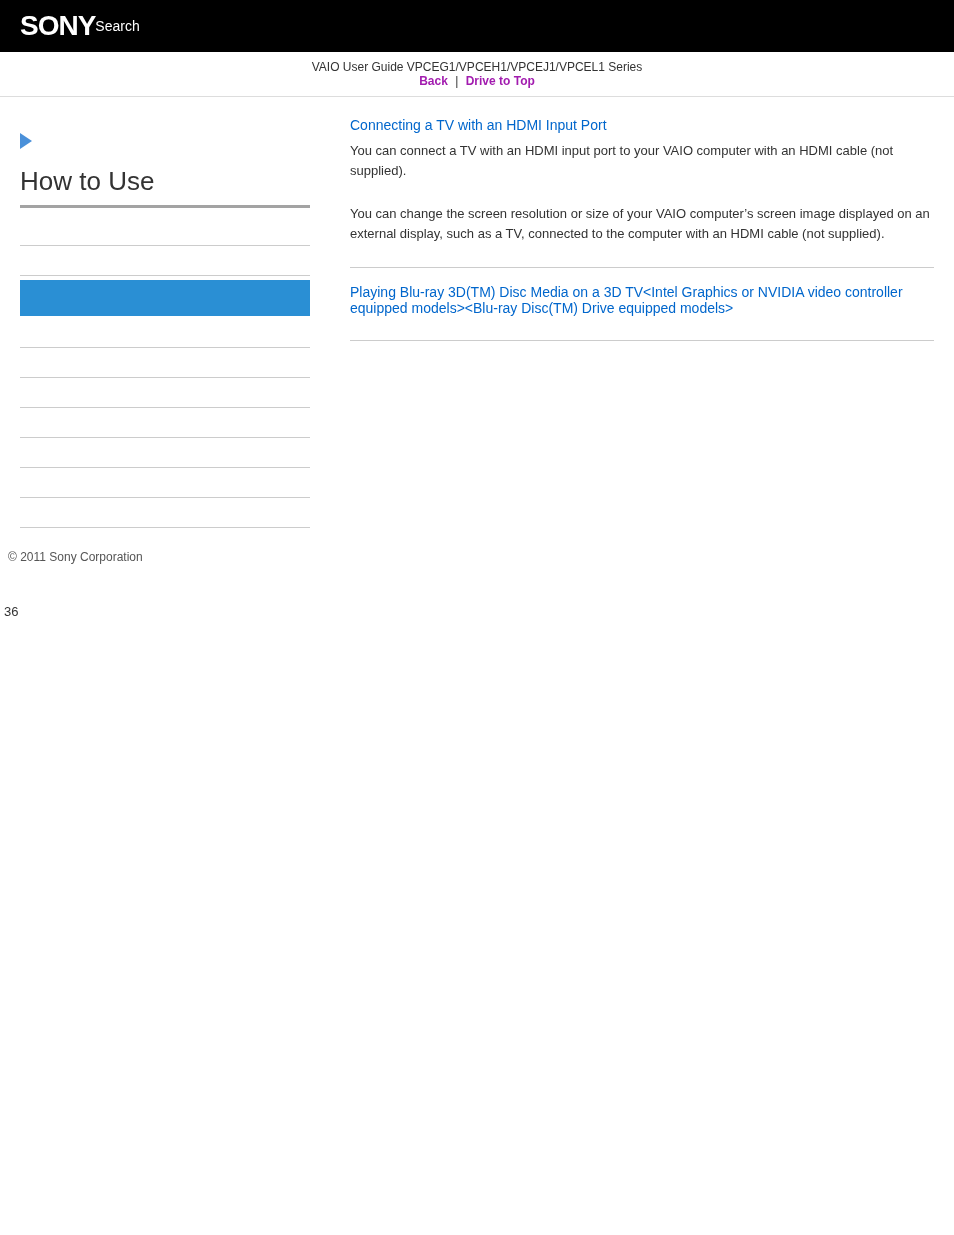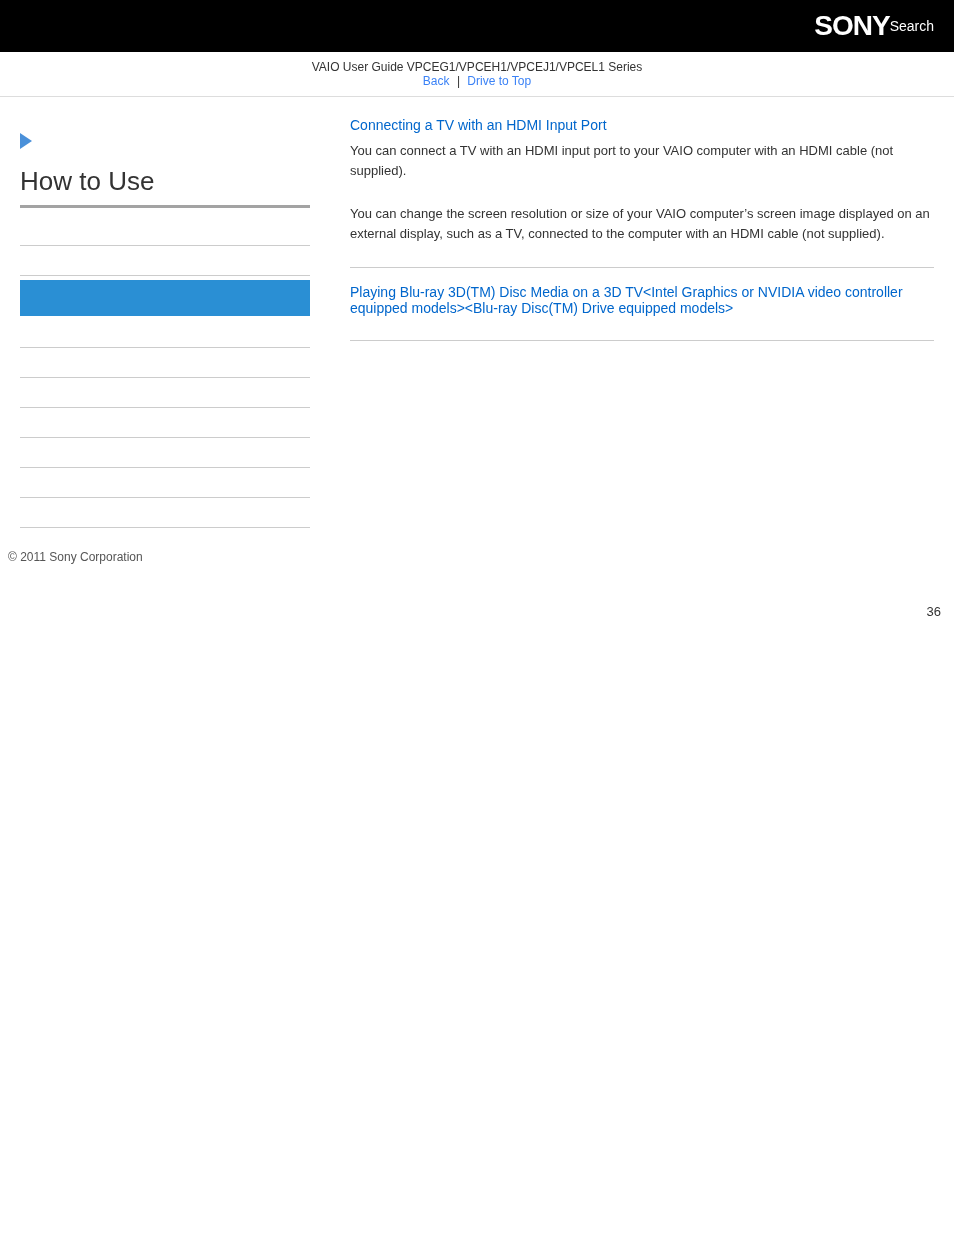--- a/index.html
+++ b/index.html
@@ -11,21 +11,21 @@
       width: 954px;
       min-height: 1235px;
     }
 
     
     .header {
       background: #000;
       padding: 10px 20px;
       display: flex;
       align-items: center;
-      justify-content: flex-end;
+      justify-content: flex-start;
       height: 52px;
     }
     .sony-logo {
       color: #fff;
       font-size: 28px;
       font-weight: bold;
       letter-spacing: -1px;
       font-family: 'Arial Black', Arial, sans-serif;
     }
     .search-btn {
@@ -41,22 +41,23 @@
       padding: 8px 20px;
       display: flex;
       justify-content: space-between;
       align-items: center;
       border-bottom: 1px solid #ddd;
       font-size: 12px;
       color: #333;
       flex-direction: column;
     }
     .nav-links a {
-      color: #3b82f6;
+      color: #a21caf;
       text-decoration: none;
+      font-weight: bold;
     }
     .nav-links .separator { margin: 0 4px; color: #333; }
 
     
     .main-container {
       display: flex;
       padding: 0 20px;
     }
 
     
@@ -135,24 +136,24 @@
 
     
     .footer {
       padding: 20px 8px;
       font-size: 12px;
       color: #555;
     }
 
     
     .page-number {
-      text-align: right;
+      text-align: left;
       font-size: 13px;
       color: #333;
-      padding: 20px 13px;
+      padding: 20px 4px;
     }
   </style>
 </head>
 <body>
 
 <div class="header">
   <span class="sony-logo">SONY</span>
   <button class="search-btn">Search</button>
 </div>
 

